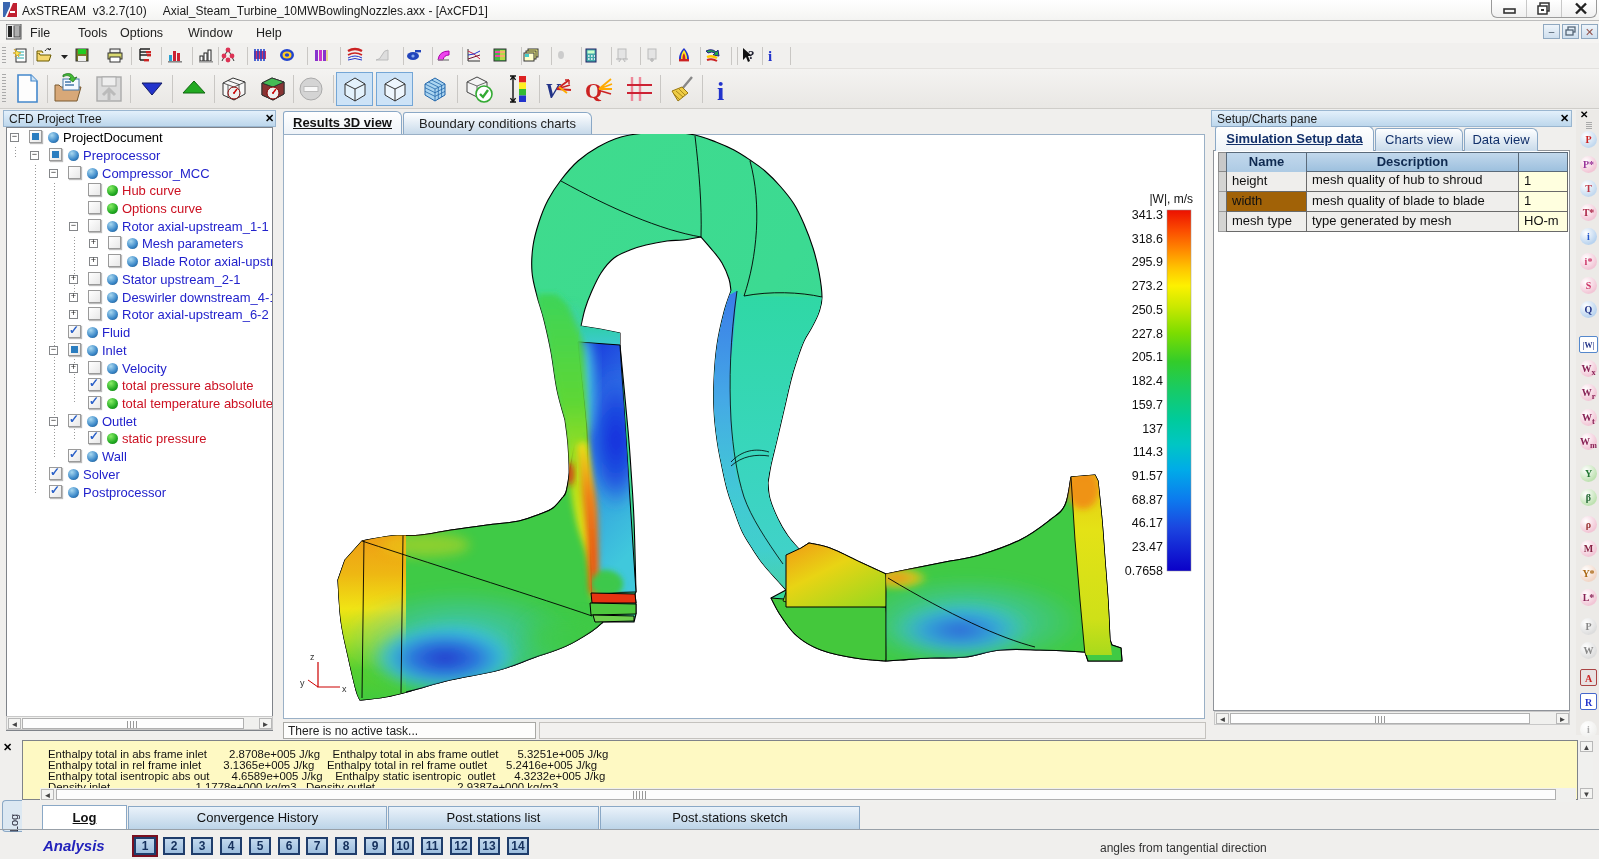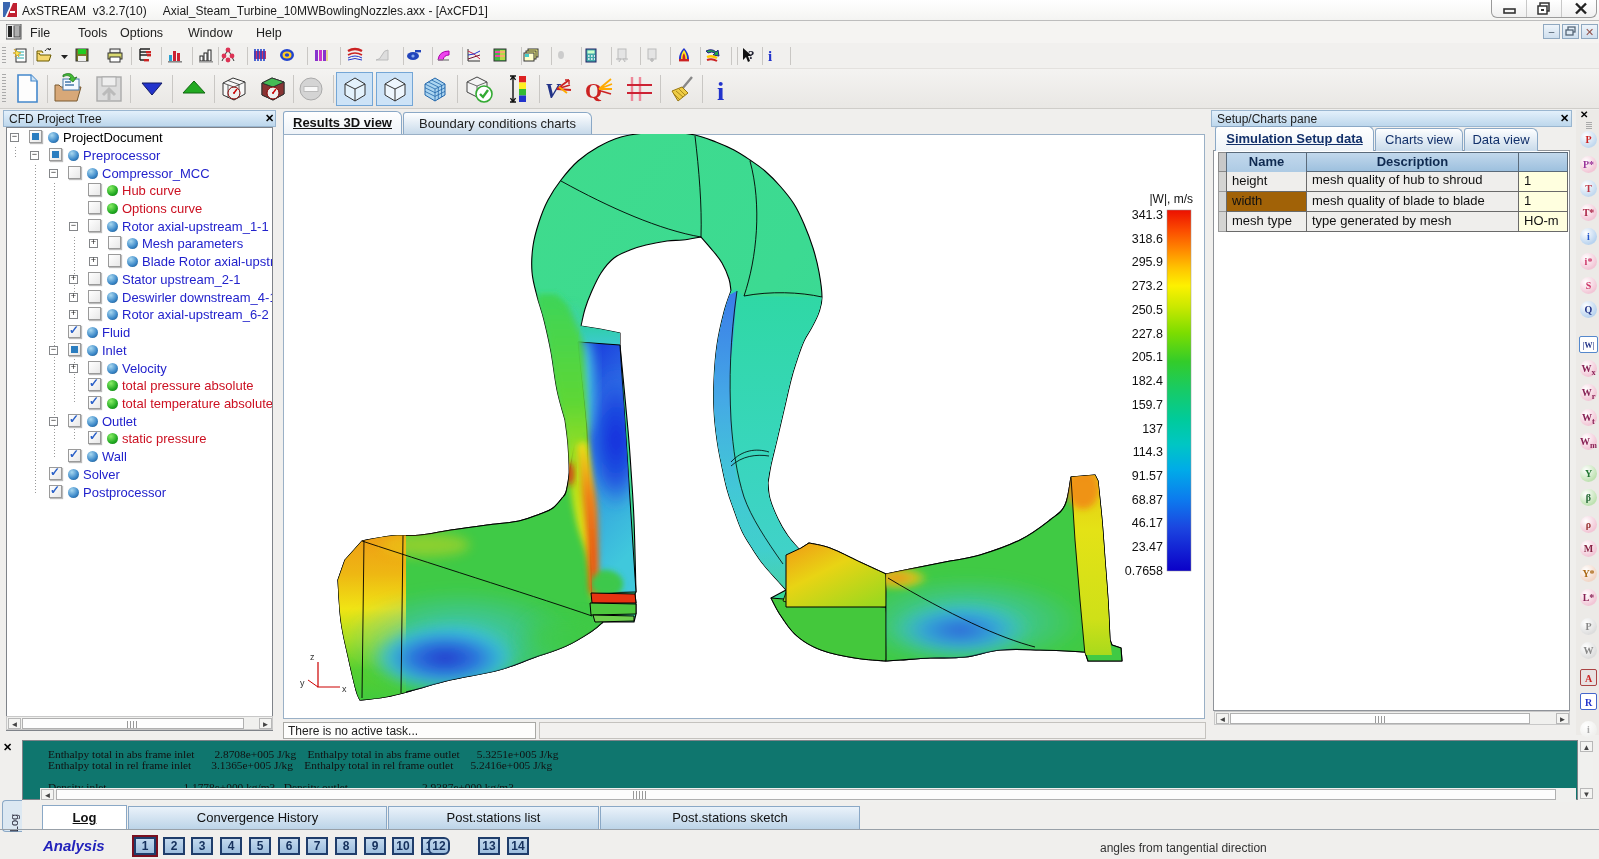--- a/index.html
+++ b/index.html
@@ -35,21 +35,21 @@
   .tt { position:absolute; top:1px; font-size:13px; white-space:nowrap; }
   .cblue { color:#2222cc; } .cred { color:#cc1122; } .cblack { color:#000; }
   
   .hscroll { position:absolute; height:14px; background:#f0f0ee; border:1px solid #c8c8c8; }
   .sarrow { position:absolute; top:1px; width:13px; height:11px; background:#f4f4f2; border:1px solid #b8b8b8; font-size:8px; text-align:center; line-height:11px; color:#444; }
   .sthumb { position:absolute; top:1px; height:11px; background:#fdfdfd; border:1px solid #b0b0b0; }
   
   .tabact { position:absolute; background:linear-gradient(#ffffff,#eef3f8); border:1px solid #8aa8c6; border-bottom:none; border-radius:3px 6px 0 0; text-align:center; font-weight:bold; color:#111; }
   .tabin { position:absolute; background:linear-gradient(#fdfeff,#c8daea); border:1px solid #8aa8c6; border-bottom:none; border-radius:3px 6px 0 0; text-align:center; color:#222; }
   
-  #logbox { position:absolute; left:22px; top:740px; width:1556px; height:60px; background:#0f766e; border:1px solid #7f8389; font-family:Liberation Serif, serif; font-size:11.4px; color:#111; overflow:hidden; }
+  #logbox { position:absolute; left:22px; top:740px; width:1556px; height:60px; background:#fef9c3; border:1px solid #7f8389; font-family:Liberation Sans, sans-serif; font-size:11.4px; color:#111; overflow:hidden; }
   .lgline { position:absolute; left:25px; white-space:pre; }
   
   .numbtn { position:absolute; top:837px; width:22px; height:18px; background:linear-gradient(#c3d9ee,#9dbede); border:2px solid #1f3d6b; color:#15305c; font-size:12px; font-weight:bold; text-align:center; line-height:14px; }
   
   .ric { position:absolute; left:1580px; width:17px; height:17px; border-radius:50%; font-size:10px; font-weight:bold; text-align:center; line-height:17px; font-family:"Liberation Serif",serif; }
 </style>
 </head>
 <body>
 
 <div id="titlebar">
@@ -792,20 +792,21 @@
 <div class="ric" style="left:1580px;top:642px;background:radial-gradient(circle at 35% 30%, #ffffff, #dddddd 70%);color:#888888">W</div>
 <div class="ric" style="left:1580px;top:669px;background:#e8e2e2;color:#cc2222;border-radius:2px;border:1px solid #aa4444">A</div>
 <div class="ric" style="left:1580px;top:693px;background:#ffffff;color:#2233cc;border-radius:2px;border:1px solid #4466cc">R</div>
 <div class="ric" style="left:1580px;top:721px;background:radial-gradient(circle at 35% 30%, #ffffff, #f0f0ee 70%);color:#aaaaaa">i</div>
 </div>
 
 <div class="px" style="left:3px;top:741px">✕</div>
 <div id="logbox">
   <div class="lgline" style="top:7px">Enthalpy total in abs frame inlet       2.8708e+005 J/kg    Enthalpy total in abs frame outlet      5.3251e+005 J/kg</div>
   <div class="lgline" style="top:18px">Enthalpy total in rel frame inlet       3.1365e+005 J/kg    Enthalpy total in rel frame outlet      5.2416e+005 J/kg</div>
+  <div class="lgline" style="top:29px">Enthalpy total isentropic abs out       4.6589e+005 J/kg    Enthalpy static isentropic  outlet      4.3232e+005 J/kg</div>
   <div class="lgline" style="top:40px">Density inlet                           1.1778e+000 kg/m3   Density outlet                          2.9387e+000 kg/m3</div>
 </div>
 <div class="hscroll" style="left:40px;top:788px;width:1536px;border:none;background:#f0f0ee">
   <div class="sarrow" style="left:1px">◄</div>
   <div class="sthumb" style="left:16px;width:1500px"></div>
   <div class="abs" style="left:593px;top:3px;width:14px;height:8px;background-image:repeating-linear-gradient(90deg,#999 0 1px,transparent 1px 3px)"></div>
 </div>
 <div class="abs" style="left:1580px;top:741px;width:13px;height:60px;background:#f0f0ee">
   <div class="sarrow" style="left:0;top:0">▲</div>
   <div class="sarrow" style="left:0;top:47px">▼</div>
@@ -826,17 +827,17 @@
 <div class="numbtn" style="left:163px;">2</div>
 <div class="numbtn" style="left:191px;">3</div>
 <div class="numbtn" style="left:220px;">4</div>
 <div class="numbtn" style="left:249px;">5</div>
 <div class="numbtn" style="left:278px;">6</div>
 <div class="numbtn" style="left:306px;">7</div>
 <div class="numbtn" style="left:335px;">8</div>
 <div class="numbtn" style="left:364px;">9</div>
 <div class="numbtn" style="left:392px;">10</div>
 <div class="numbtn" style="left:421px;">11</div>
-<div class="numbtn" style="left:428px;border-radius:6px;">12</div>
+<div class="numbtn" style="left:450px;">12</div>
 <div class="numbtn" style="left:478px;">13</div>
 <div class="numbtn" style="left:507px;">14</div>
 </div>
 <div class="abs" style="left:1100px;top:841px;font-size:12px;color:#333">angles from tangential direction</div>
 
 </body></html>

